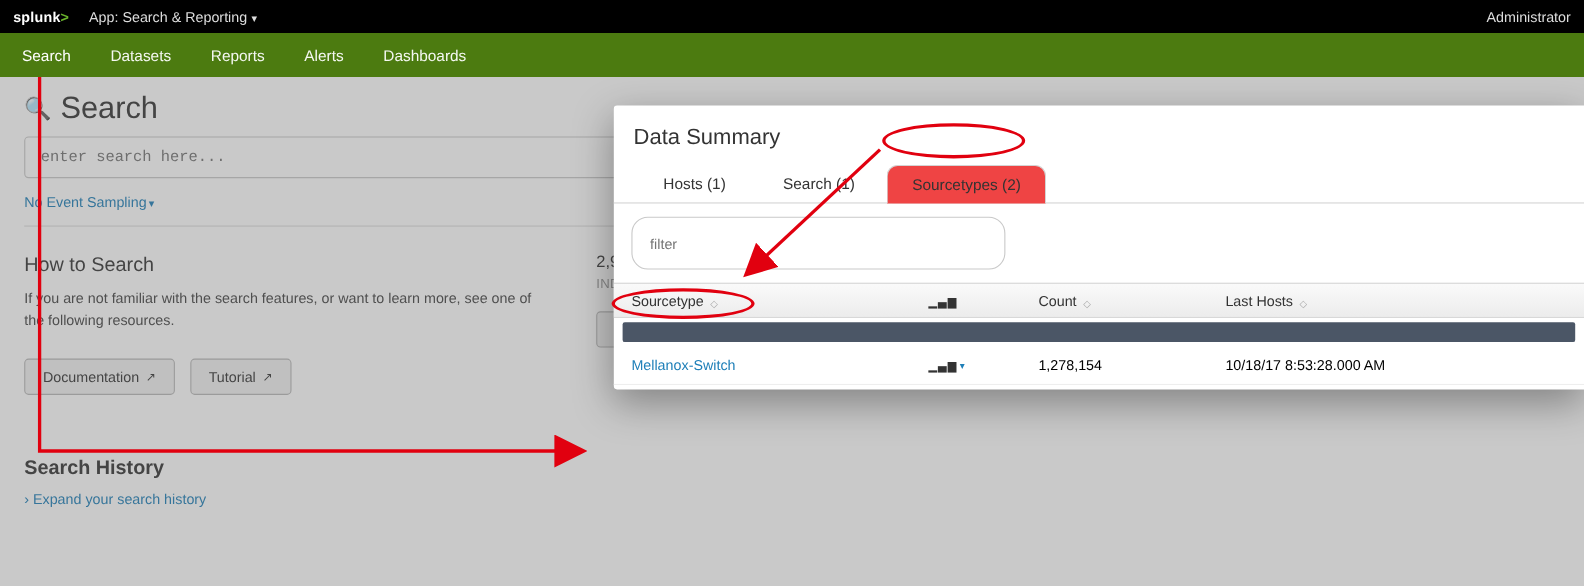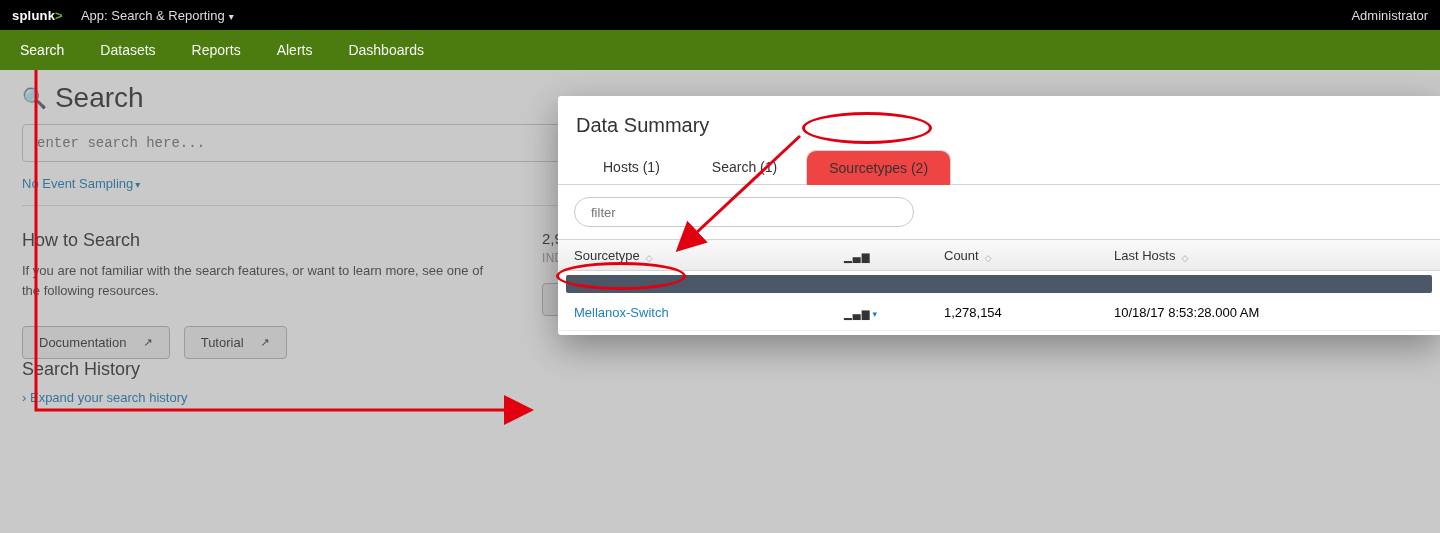--- a/index.html
+++ b/index.html
@@ -37,29 +37,29 @@
   .divider { margin-top: 14px; border-top: 1px solid #ddd; }
 
   
   .lower { display: flex; margin-top: 24px; gap: 40px; justify-content: center; }
   .colL { width: 480px; }
   .colR { flex: 1; display: flex; gap: 60px; }
 
   .h2 { font-size: 18px; font-weight: 400; color: #333; margin-bottom: 10px; }
   .p  { font-size: 13px; color: #444; line-height: 1.5; }
   .btn-row { margin-top: 26px; display: flex; gap: 14px; }
-  .btn { border: 1px solid #b8b8b8; background: #f2f2f2; color: #333; font-size: 13px; padding: 8px 16px; border-radius: 4px; cursor: pointer; display: inline-flex; align-items: center; gap: 17px; }
+  .btn { border: 1px solid #b8b8b8; background: #f2f2f2; color: #333; font-size: 13px; padding: 8px 16px; border-radius: 4px; cursor: pointer; display: inline-flex; align-items: center; gap: 6px; }
   .ext { font-size: 11px; }
 
   .statblock { min-width: 160px; }
   .statblock .big { font-size: 15px; color: #333; }
   .statblock .sub { font-size: 12px; color: #999; text-transform: uppercase; letter-spacing: .3px; margin-top: 4px; }
   .statblock .btn-row { margin-top: 18px; }
 
-  .sh-title { font-size: 18px; font-weight: 400; color: #333; }
+  .sh-title { margin-top: 56px; font-size: 18px; font-weight: 700; color: #333; }
   .expand { margin-top: 10px; color: #1e7fb8; font-size: 13px; cursor: pointer; }
 
   
   .dim { position: absolute; inset: 0; background: rgba(100,100,100,0.35); pointer-events: none; }
 
   
   .modal {
     position: absolute;
     top: 26px;
     left: 558px;
@@ -72,21 +72,21 @@
   }
   .modal-title { font-size: 20px; font-weight: 400; color: #333; padding: 18px 18px 12px 18px; }
 
   .tabs { display: flex; border-bottom: 1px solid #d4d4d4; padding-left: 22px; }
   .tab { position: relative; padding: 9px 22px; font-size: 14px; color: #333; cursor: pointer;
          border: 1px solid transparent; border-bottom: none;
          border-top-left-radius: 10px; border-top-right-radius: 10px; margin-right: 6px; }
   .tab.active { border-color: #d4d4d4; background: #ef4444; top: 1px; }
 
   .filter-row { padding: 12px 16px; }
-  .filter-input { width: 340px; height: 30px; border: 1px solid #c9c9c9; border-radius: 15px; padding: 0 16px; font-size: 13px; color: #666; }
+  .filter-input { width: 340px; height: 48px; border: 1px solid #c9c9c9; border-radius: 15px; padding: 0 16px; font-size: 13px; color: #666; }
 
   .tablehead, .tablerow { display: grid; grid-template-columns: 270px 100px 170px 1fr; align-items: center; font-size: 13px; }
   .tablehead { background: linear-gradient(#fafafa,#ececec); border-top: 1px solid #d4d4d4; border-bottom: 1px solid #d4d4d4; height: 32px; padding: 0 16px; color: #333; }
   .tablehead .th { display: flex; align-items: flex-end; gap: 6px; }
   .sorticon { font-size: 9px; color: #aaa; }
   .bars { letter-spacing: 1px; font-family: monospace; color: #333; }
 
   .hl-row { margin: 4px 8px 2px 8px; height: 18px; background: #4b5666; border-radius: 2px; }
 
   .tablerow { padding: 10px 16px; border-bottom: 1px solid #eee; }

